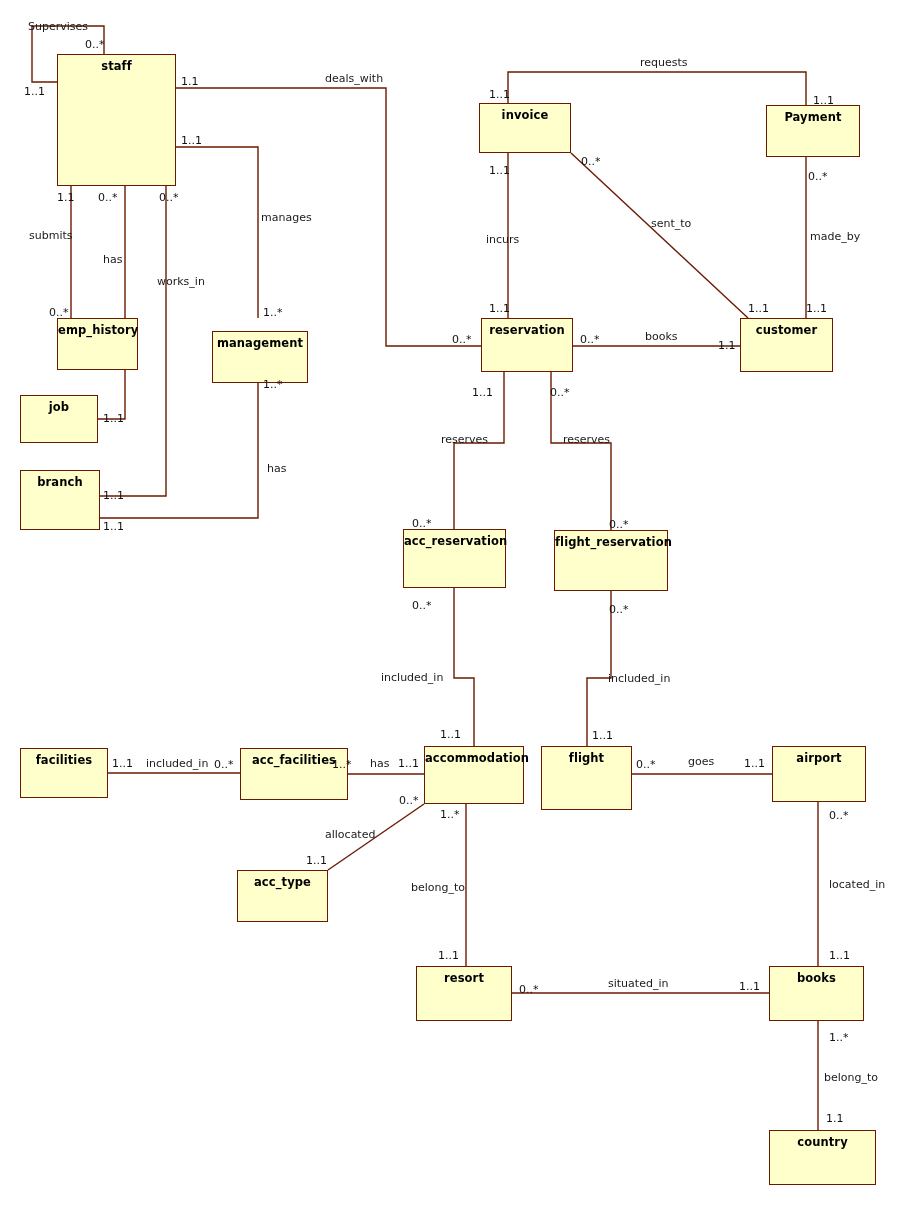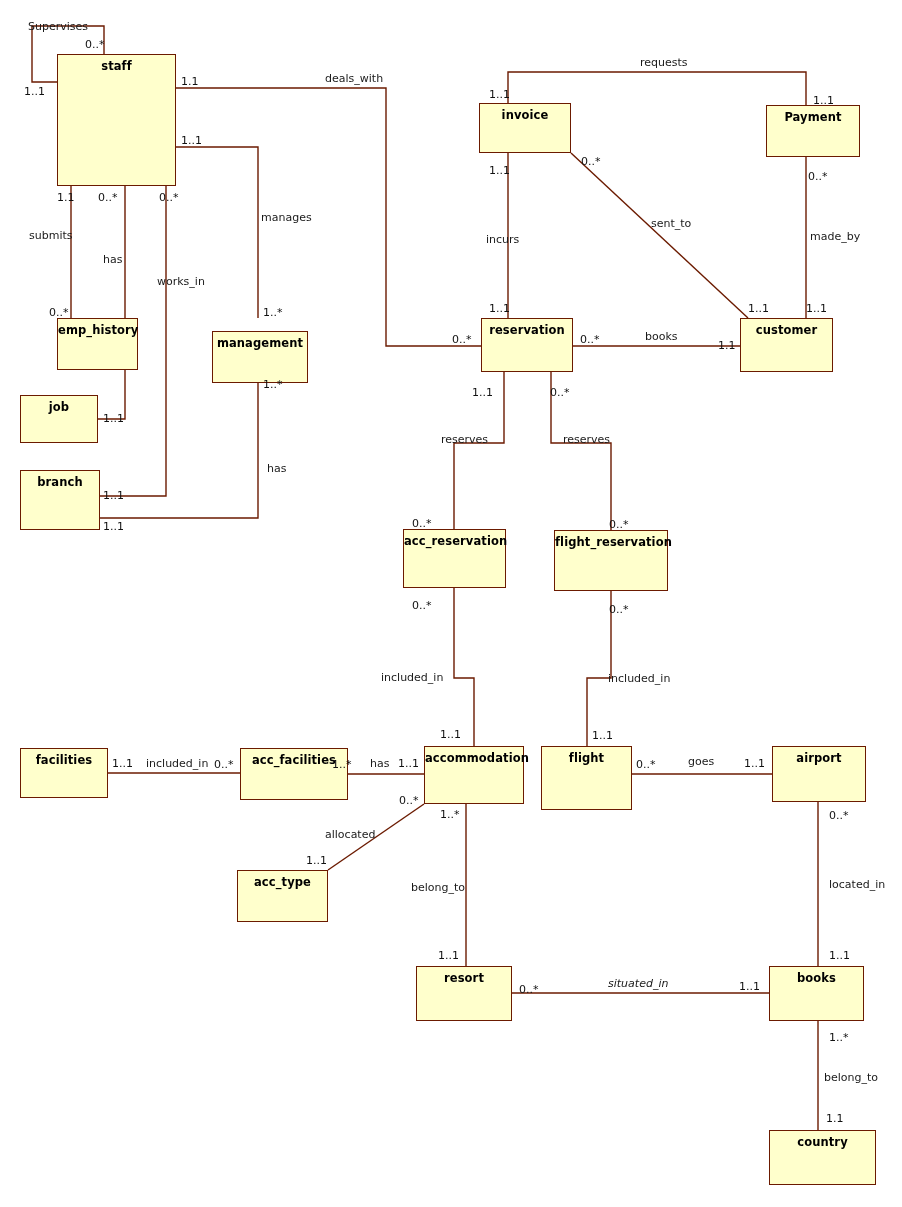--- a/index.html
+++ b/index.html
@@ -122,21 +122,21 @@
       <div class="lbl" style="left: 441px; top: 434px;">reserves</div>
       <div class="lbl" style="left: 563px; top: 434px;">reserves</div>
       <div class="lbl" style="left: 381px; top: 672px;">included_in</div>
       <div class="lbl" style="left: 608px; top: 673px;">included_in</div>
       <div class="lbl" style="left: 146px; top: 758px;">included_in</div>
       <div class="lbl" style="left: 370px; top: 758px;">has</div>
       <div class="lbl" style="left: 688px; top: 756px;">goes</div>
       <div class="lbl" style="left: 325px; top: 829px;">allocated</div>
       <div class="lbl" style="left: 411px; top: 882px;">belong_to</div>
       <div class="lbl" style="left: 829px; top: 879px;">located_in</div>
-      <div class="lbl" style="left: 608px; top: 978px; font-style: italic;">situated_in</div>
+      <div class="lbl" style="left: 608px; top: 978px;">situated_in</div>
       <div class="lbl" style="left: 824px; top: 1072px;">belong_to</div>
     </div>
   <div id="card-layer">
       <div class="card" style="left: 85px; top: 39px;">0..*</div>
       <div class="card" style="left: 24px; top: 86px;">1..1</div>
       <div class="card" style="left: 181px; top: 76px;">1.1</div>
       <div class="card" style="left: 181px; top: 135px;">1..1</div>
       <div class="card" style="left: 57px; top: 192px;">1.1</div>
       <div class="card" style="left: 98px; top: 192px;">0..*</div>
       <div class="card" style="left: 159px; top: 192px;">0..*</div>

